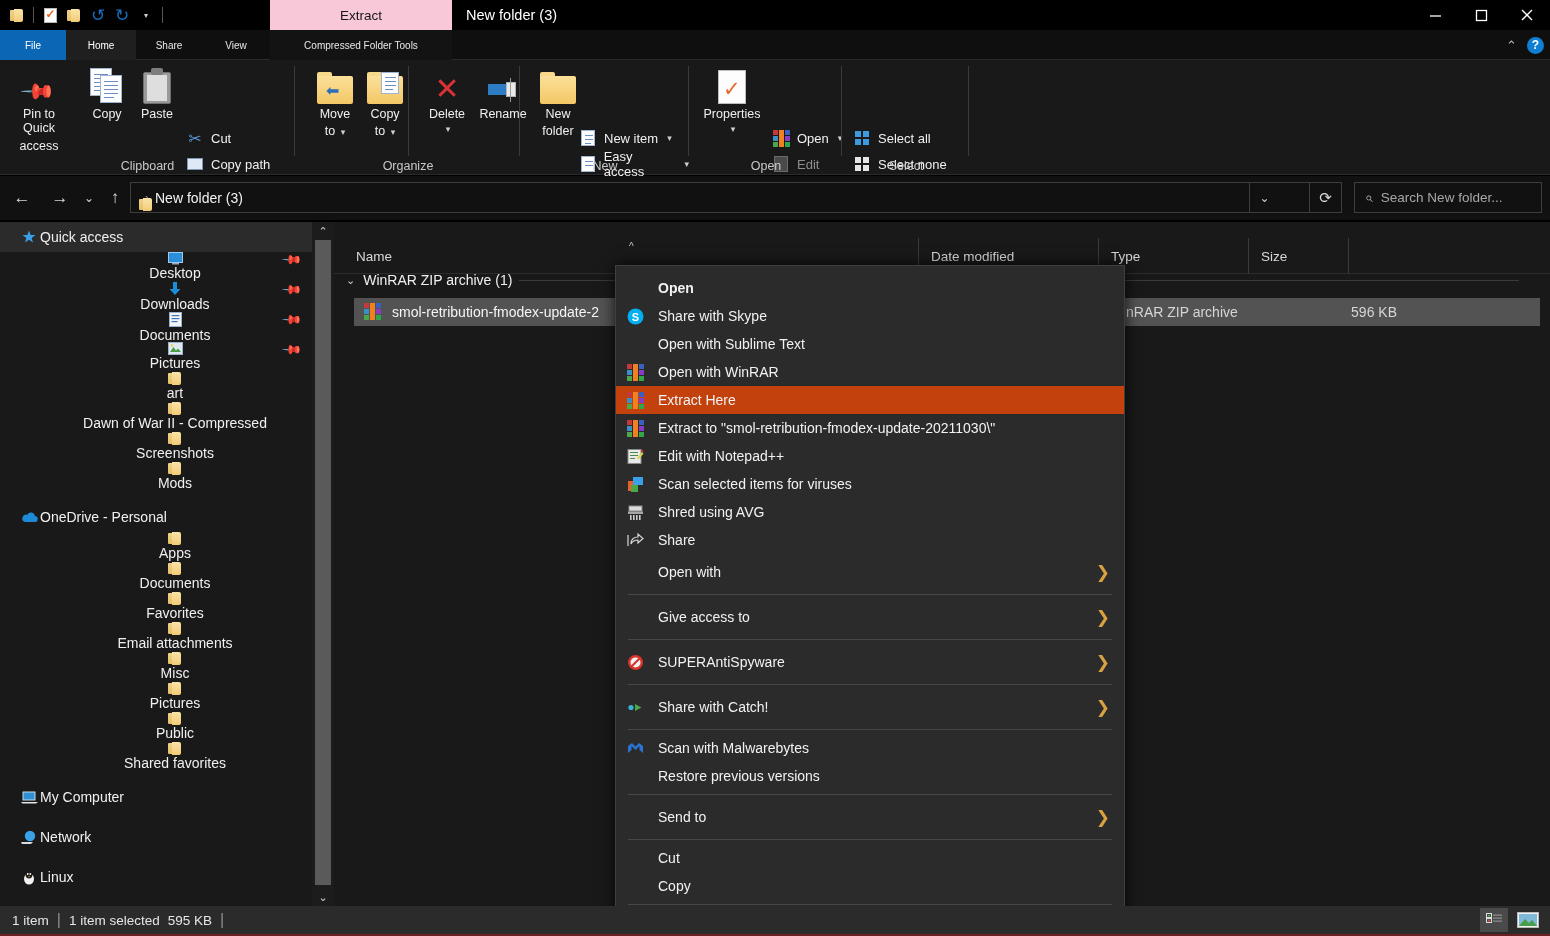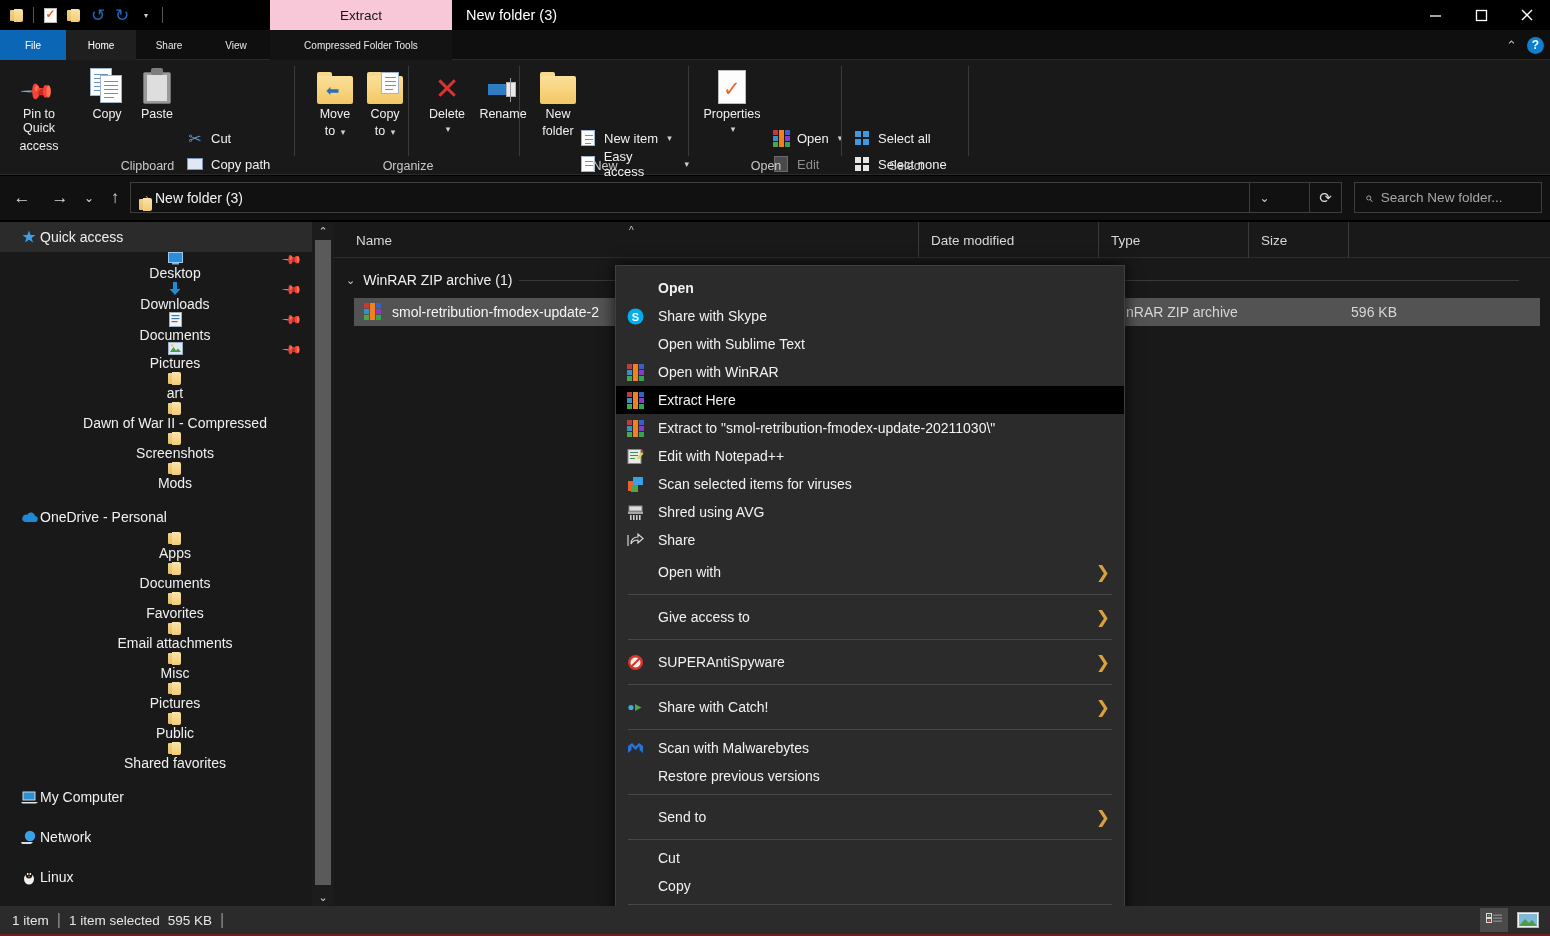--- a/index.html
+++ b/index.html
@@ -183,21 +183,21 @@
   .sb-track {
     position:absolute; left: 312px; top:0; width: 22px; height: 684px; background:#1c1c1c;
   }
   .sb-arrow { width:22px; height:18px; display:flex; align-items:center; justify-content:center;
     color:#cfcfcf; font-size: 11px; }
   .sb-thumb { position:absolute; left:3px; top: 18px; width: 16px; height: 645px; background:#5a5a5a; }
 
   
   .filelist { position:absolute; left: 334px; top:0; width: 1216px; height: 684px; background:#191919; }
   .colhead {
-    position:absolute; left:0; top:0; width: 1216px; height: 36px; border-bottom:1px solid #2d2d2d;
+    position:absolute; left:0; top:16px; width: 1216px; height: 36px; border-bottom:1px solid #2d2d2d;
   }
   .col {
     position:absolute; top:0; height: 36px; display:flex; align-items:center;
     font-size: 13.5px; color:#d8d8d8; border-left:1px solid #3a3a3a; padding-left: 12px;
   }
   .col.first { border-left:none; padding-left: 22px; }
   .sort-caret { position:absolute; left: 295px; top: 3px; color:#c9c9c9; font-size: 10px; }
 
   .grouphdr {
     position:absolute; left: 12px; top: 44px; height: 28px; display:flex; align-items:center; gap:8px;
@@ -220,21 +220,21 @@
     position:absolute; left: 615px; top: 265px; width: 510px; height: 671px;
     background: #2b2b2b; border: 1px solid #3f3f3f; overflow:hidden;
     box-shadow: 0 0 14px rgba(0,0,0,0.8);
   }
   .ctxitem {
     position: relative; height: 28px; display:flex; align-items:center;
     font-size: 14px; color:#f2f2f2; padding-left: 42px; white-space: nowrap;
   }
   .ctxitem.tall { height: 36px; }
   .ctxitem.bold { font-weight: bold; }
-  .ctxitem.hl { background: #000000; }
+  .ctxitem.hl { background: #c2410c; }
   .ctxitem .cicon {
     position:absolute; left: 10px; width: 18px; height: 18px;
     display:flex; align-items:center; justify-content:center;
   }
   .ctxitem .carrow { position:absolute; right: 14px; color:#d8a243; font-size: 17px; font-weight: 300; }
   .ctxsep { height: 1px; background:#474747; margin: 4px 12px; }
 
   
   .rar { position:relative; width: 17px; height: 17px; }
   .rar i { position:absolute; width:5px; height:5px; display:block; }

